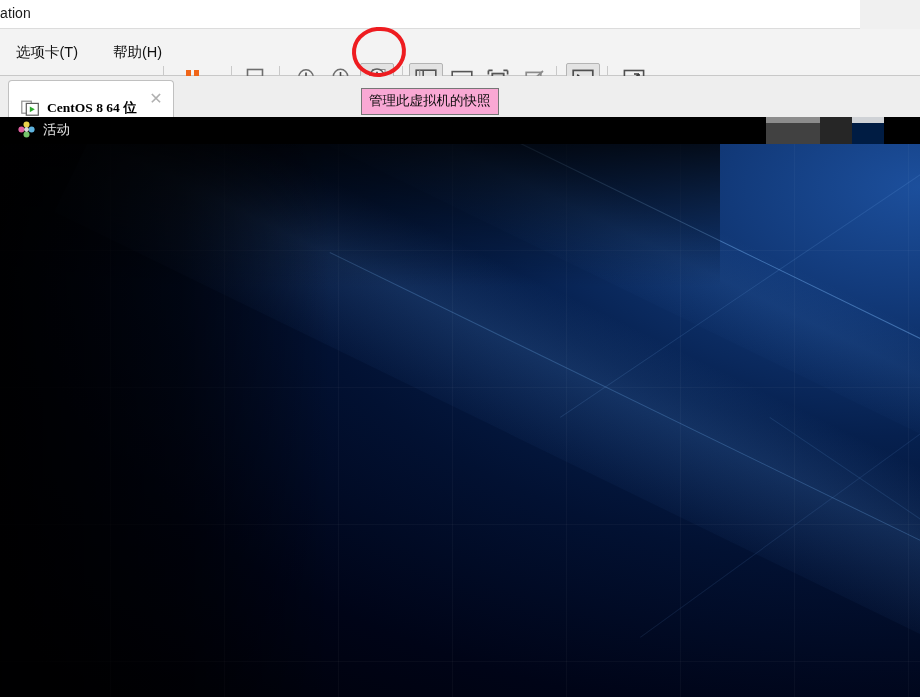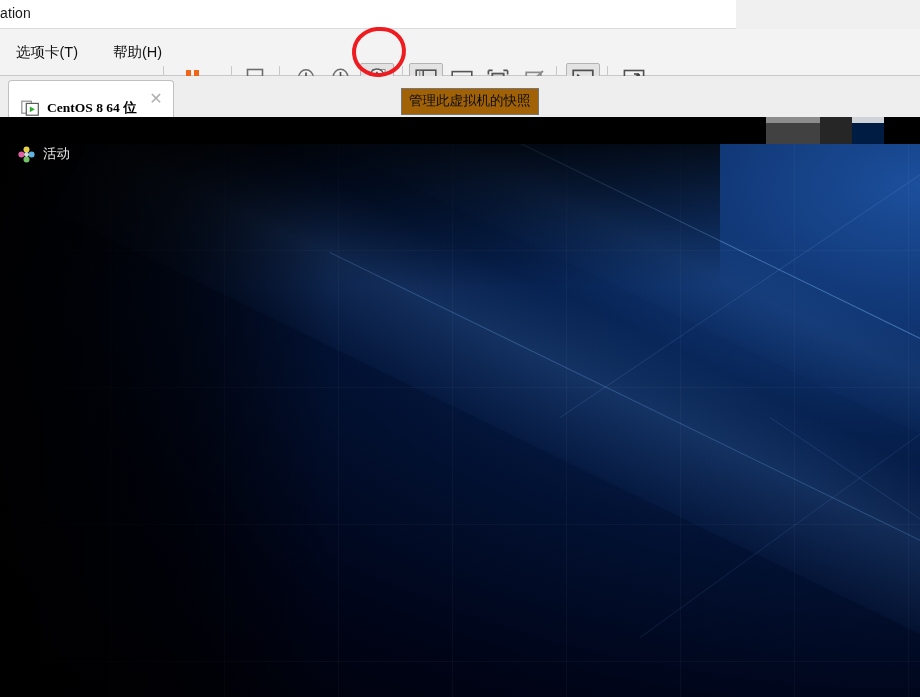--- a/index.html
+++ b/index.html
@@ -11,21 +11,21 @@
   }
   #app {
     position: relative;
     width: 920px; height: 697px;
     background: #f0f0f0;
   }
 
   
   .titlebar {
     position: absolute; left: 0; top: 0;
-    width: 736px; height: 29px;
+    width: 860px; height: 29px;
     background: #ffffff;
     border-bottom: 1px solid #dcdcdc;
     box-sizing: border-box;
   }
   .titlebar-text {
     position: absolute; left: 0px; top: 5px;
     font-size: 14px; color: #1a1a1a;
     letter-spacing: .1px;
     white-space: nowrap;
   }
@@ -121,48 +121,46 @@
     color: #b0b0b0; font-size: 16px; line-height: 16px;
     text-align: center; cursor: default;
     font-family: "Liberation Sans", sans-serif;
   }
 
   
   .tooltip {
     position: absolute;
     left: 361px; top: 88px;
     padding: 3px 7px 4px 7px;
-    background: #a16207;
+    background: #f9a8d4;
     border: 1px solid #767676;
     font-size: 13.5px;
     color: #0d0d0d;
     white-space: nowrap;
     z-index: 30;
     box-sizing: border-box;
-    margin-left: 40px;
   }
 
   
   .guest {
     position: absolute; left: 0; top: 117px;
     width: 920px; height: 580px;
     overflow: hidden;
     background: #000008;
   }
   .guest-topbar {
     position: absolute; left: 0; top: 0;
     width: 920px; height: 27px;
     background: #000000;
     z-index: 10;
   }
   .activities {
     position: absolute; left: 18px; top: 4px;
-    display: flex; align-items: flex-end;
+    display: flex; align-items: flex-start;
     cursor: default;
-    margin-top: 24px;
   }
   .gnome-icon { width: 17px; height: 17px; margin-right: 8px; }
   .activities-label {
     font-size: 13.5px; color: #e6e6e6;
     font-family: "DejaVu Sans", sans-serif;
   }
 
   
   .artifact { position: absolute; z-index: 11; }
 

